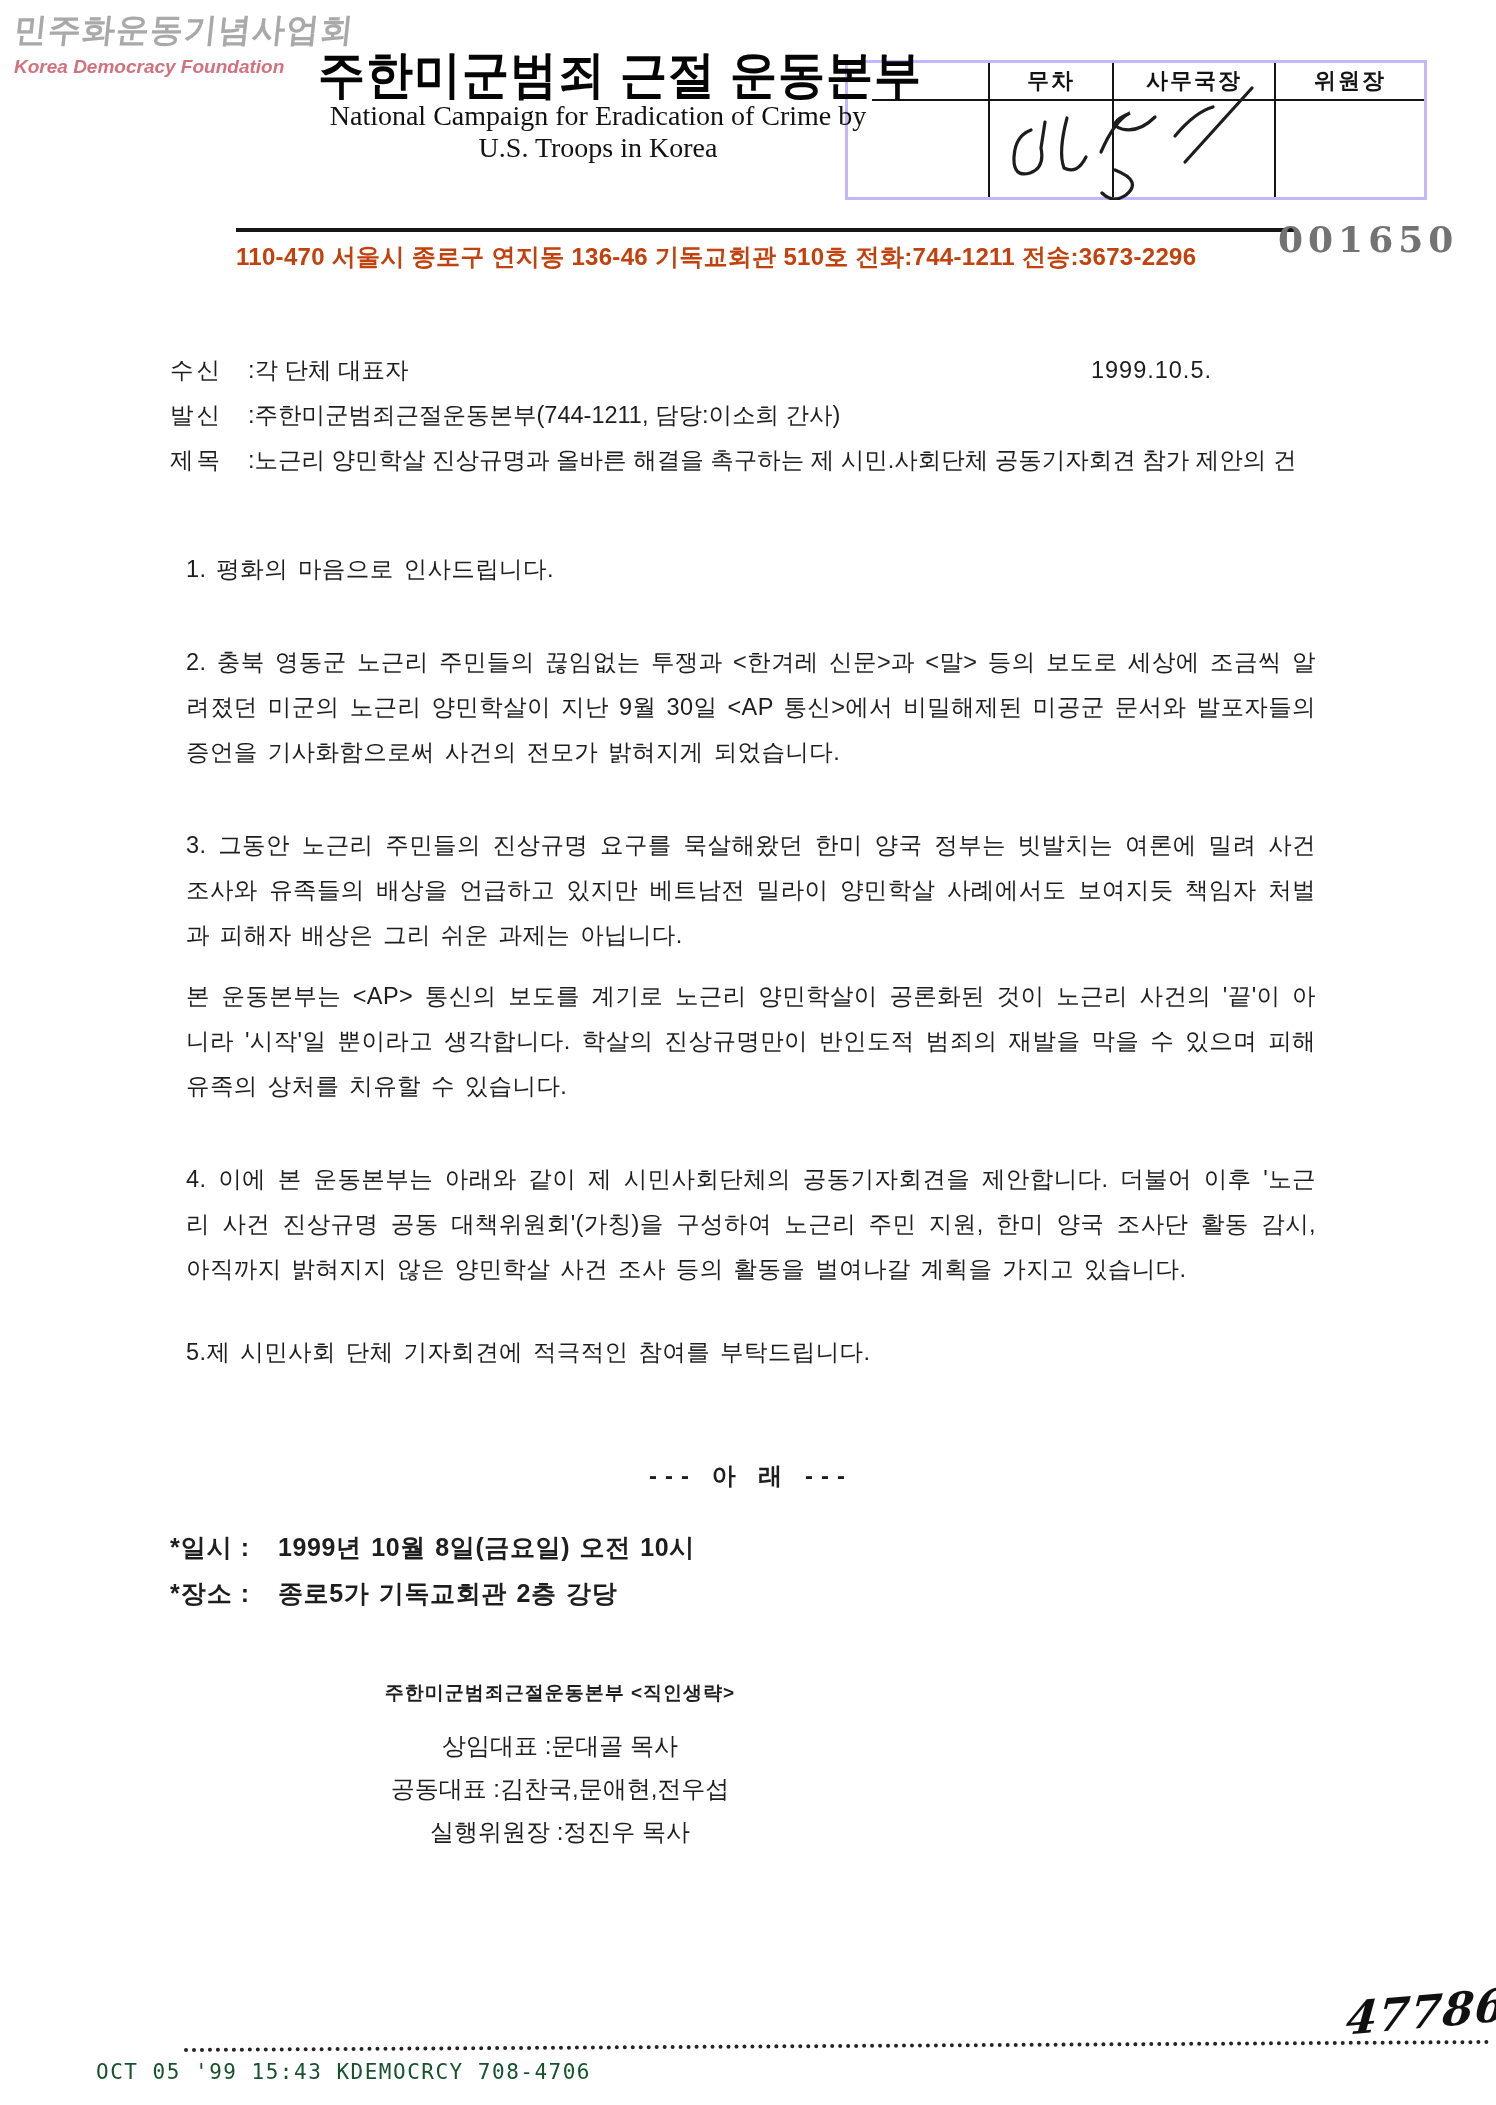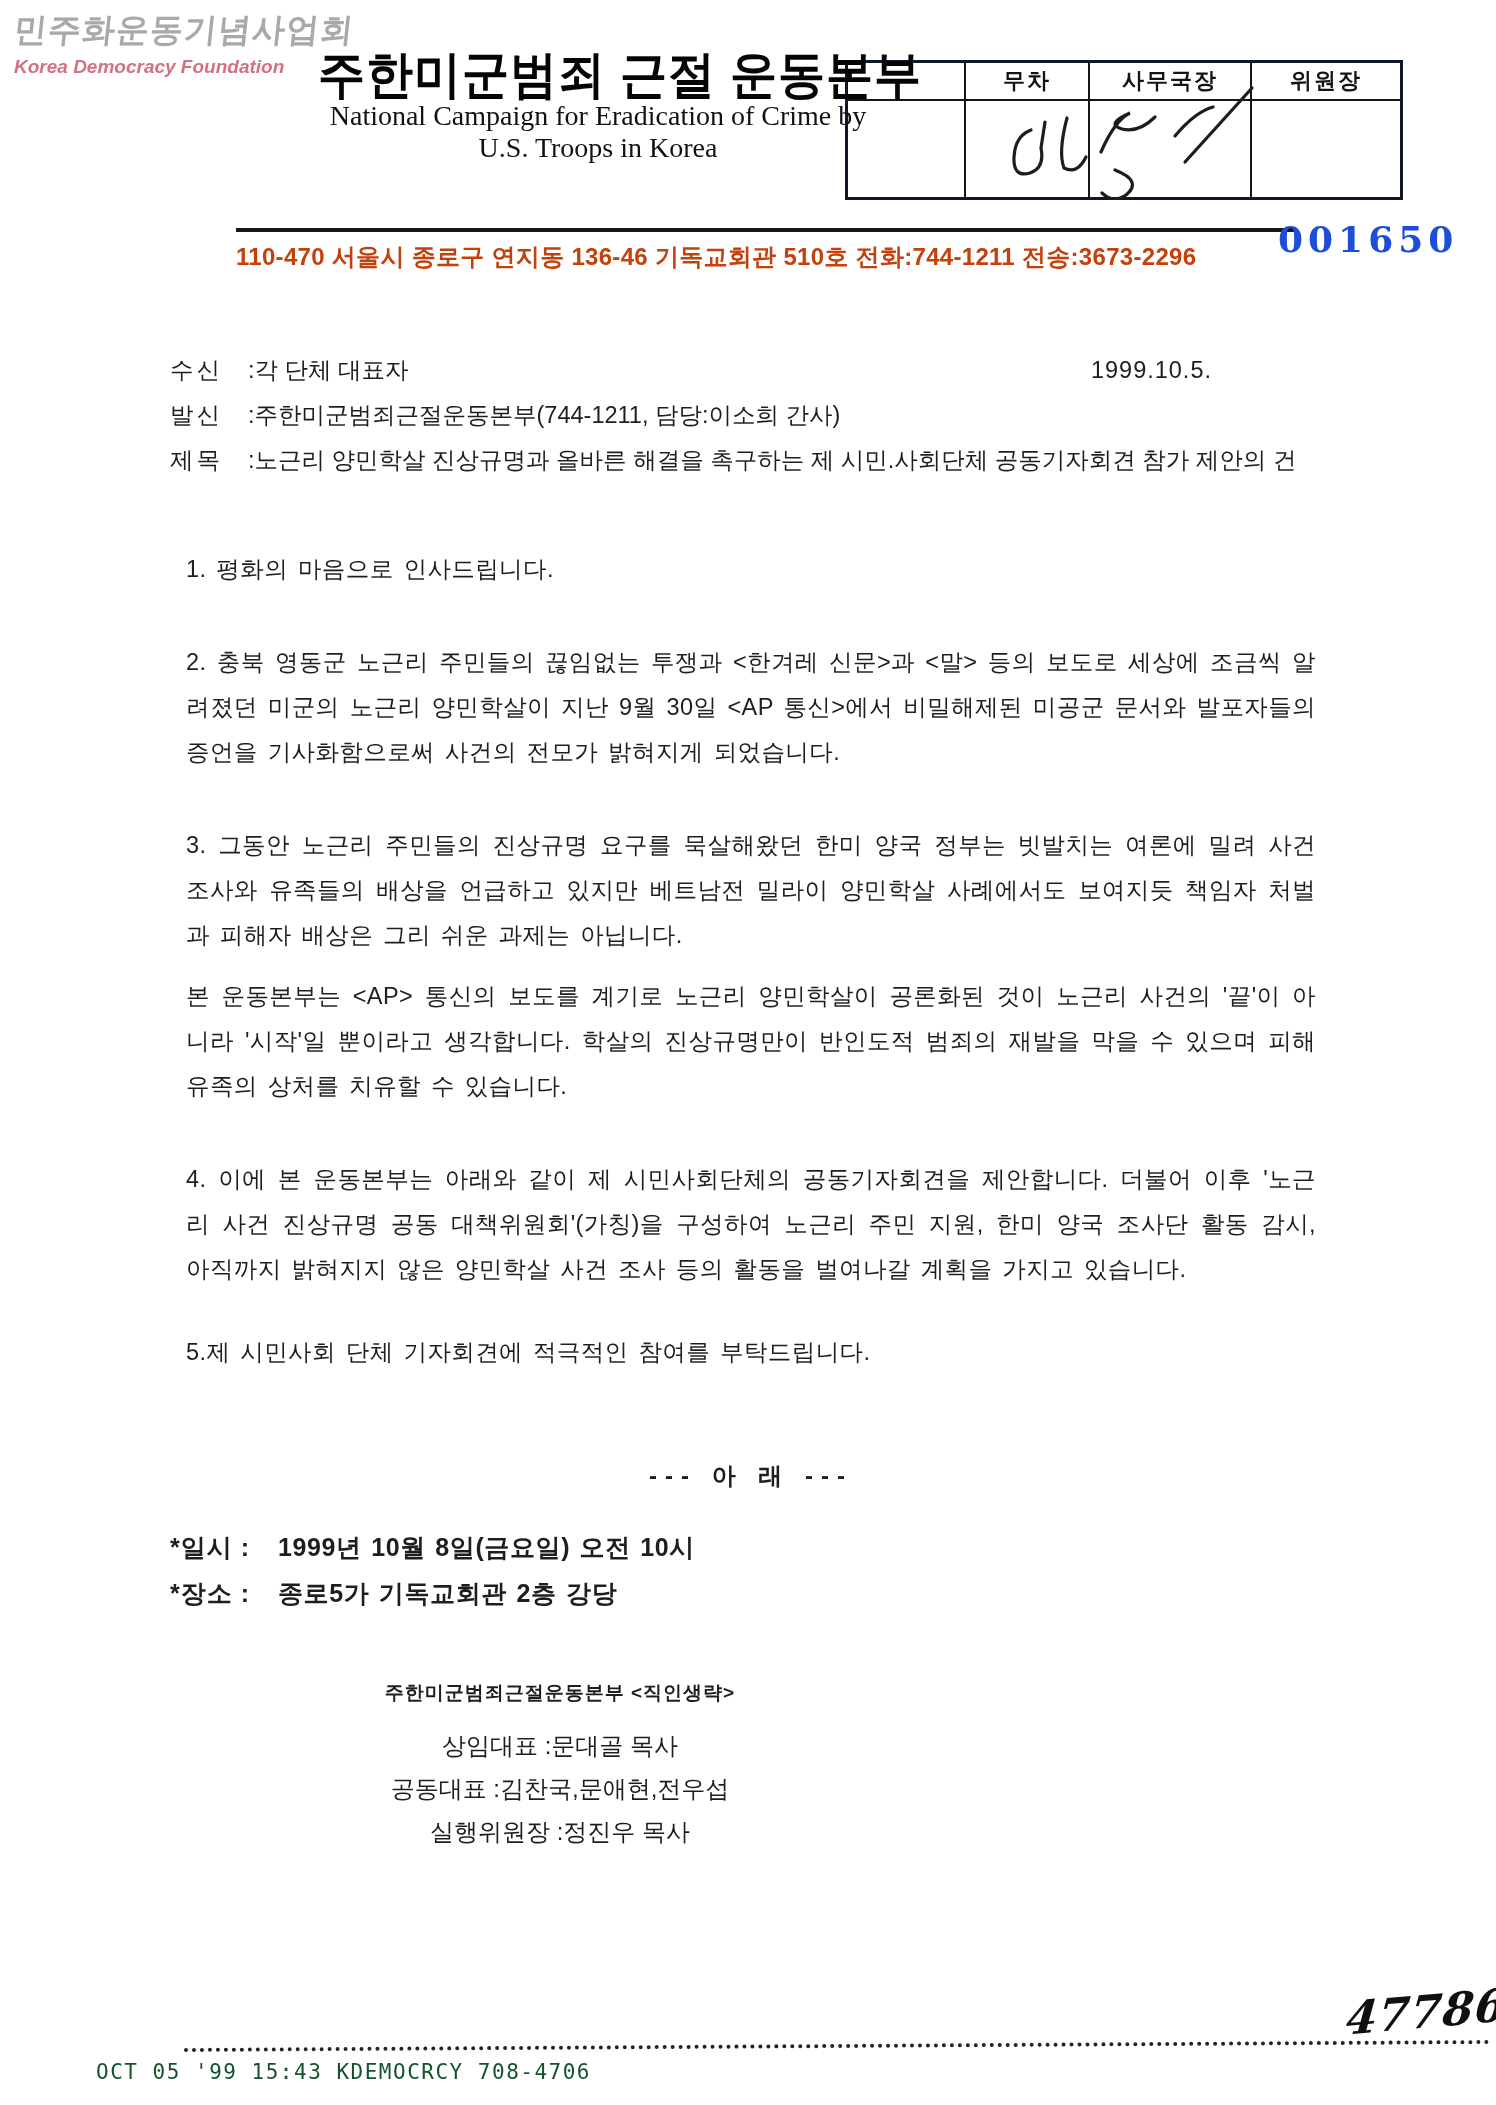--- a/index.html
+++ b/index.html
@@ -25,36 +25,37 @@
     font-size:47px;font-weight:900;letter-spacing:1px;color:#050505;
     transform:scaleY(1.08);white-space:nowrap;
   }
   .org-en{
     position:absolute;left:318px;top:100px;width:560px;z-index:3;
     text-align:center;font-family:"Liberation Serif","DejaVu Serif",serif;
     font-size:28px;line-height:32px;color:#111;
   }
   .approval-box{
     position:absolute;left:845px;top:60px;width:552px;height:134px;z-index:1;
-    border:3px solid #0f172a;display:grid;
+    border:3px solid #c4b5fd;display:grid;
     grid-template-columns:116px 124px 162px 1fr;
     grid-template-rows:38px 1fr;
+    padding-left:24px;
   }
   .approval-box .cell{
     border-left:2px solid #151515;
     font-size:22px;font-weight:700;display:flex;align-items:center;justify-content:center;
     letter-spacing:2px;color:#141414;
   }
   .approval-box .cell.first{border-left:none;}
   .approval-box .cell.head{border-bottom:2px solid #151515;}
   .signature-svg{position:absolute;left:1005px;top:80px;z-index:4;}
   .registry-number{
     position:absolute;left:1278px;top:218px;z-index:2;
     font-family:"DejaVu Serif","Liberation Serif",serif;
-    font-size:36px;font-weight:700;letter-spacing:5px;color:#1d4ed8;
+    font-size:36px;font-weight:700;letter-spacing:5px;color:#737373;
   }
   .header-rule{
     position:absolute;left:236px;top:228px;width:1060px;height:0;
     border-top:4px solid #161616;z-index:1;
   }
   .address-line{
     position:absolute;left:236px;top:241px;width:1005px;z-index:2;
     font-size:24px;font-weight:700;letter-spacing:0.3px;color:#c2410c;
     white-space:nowrap;
   }

